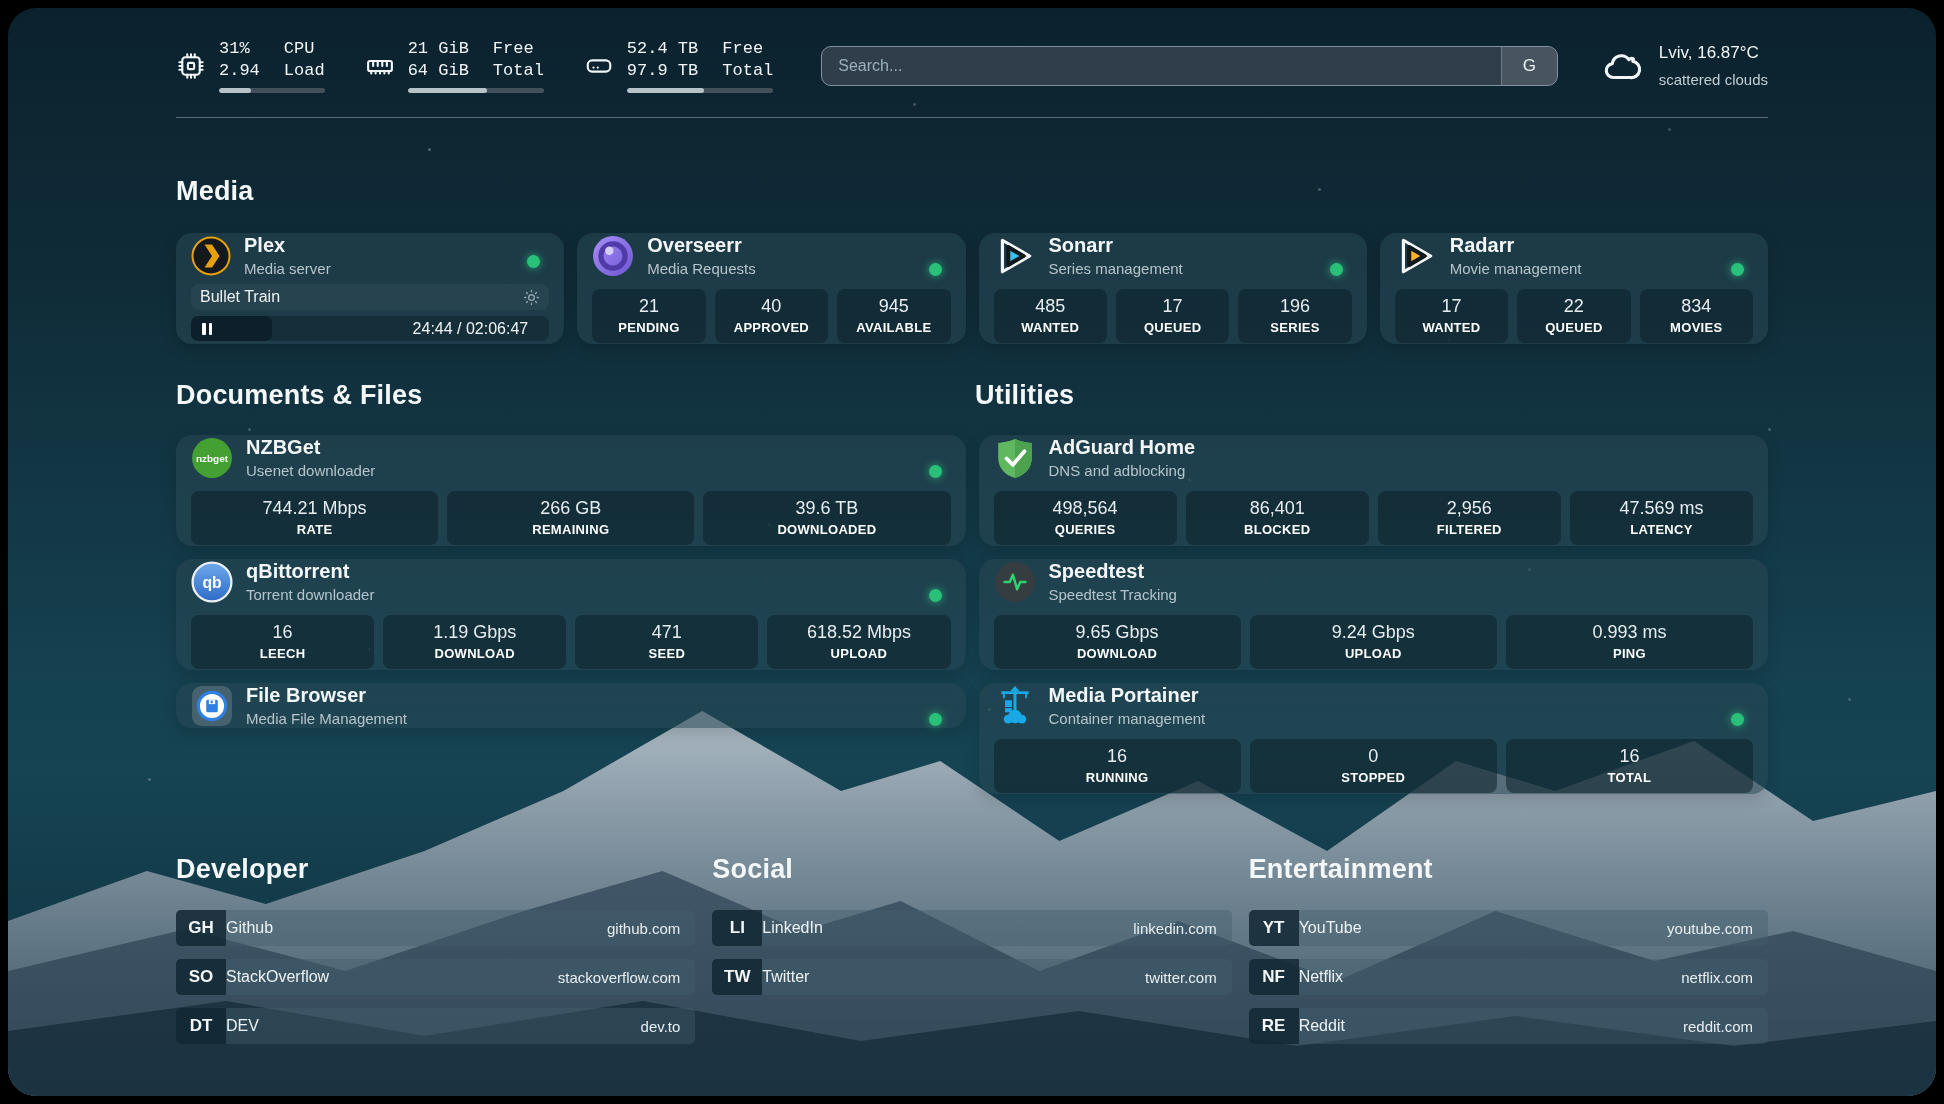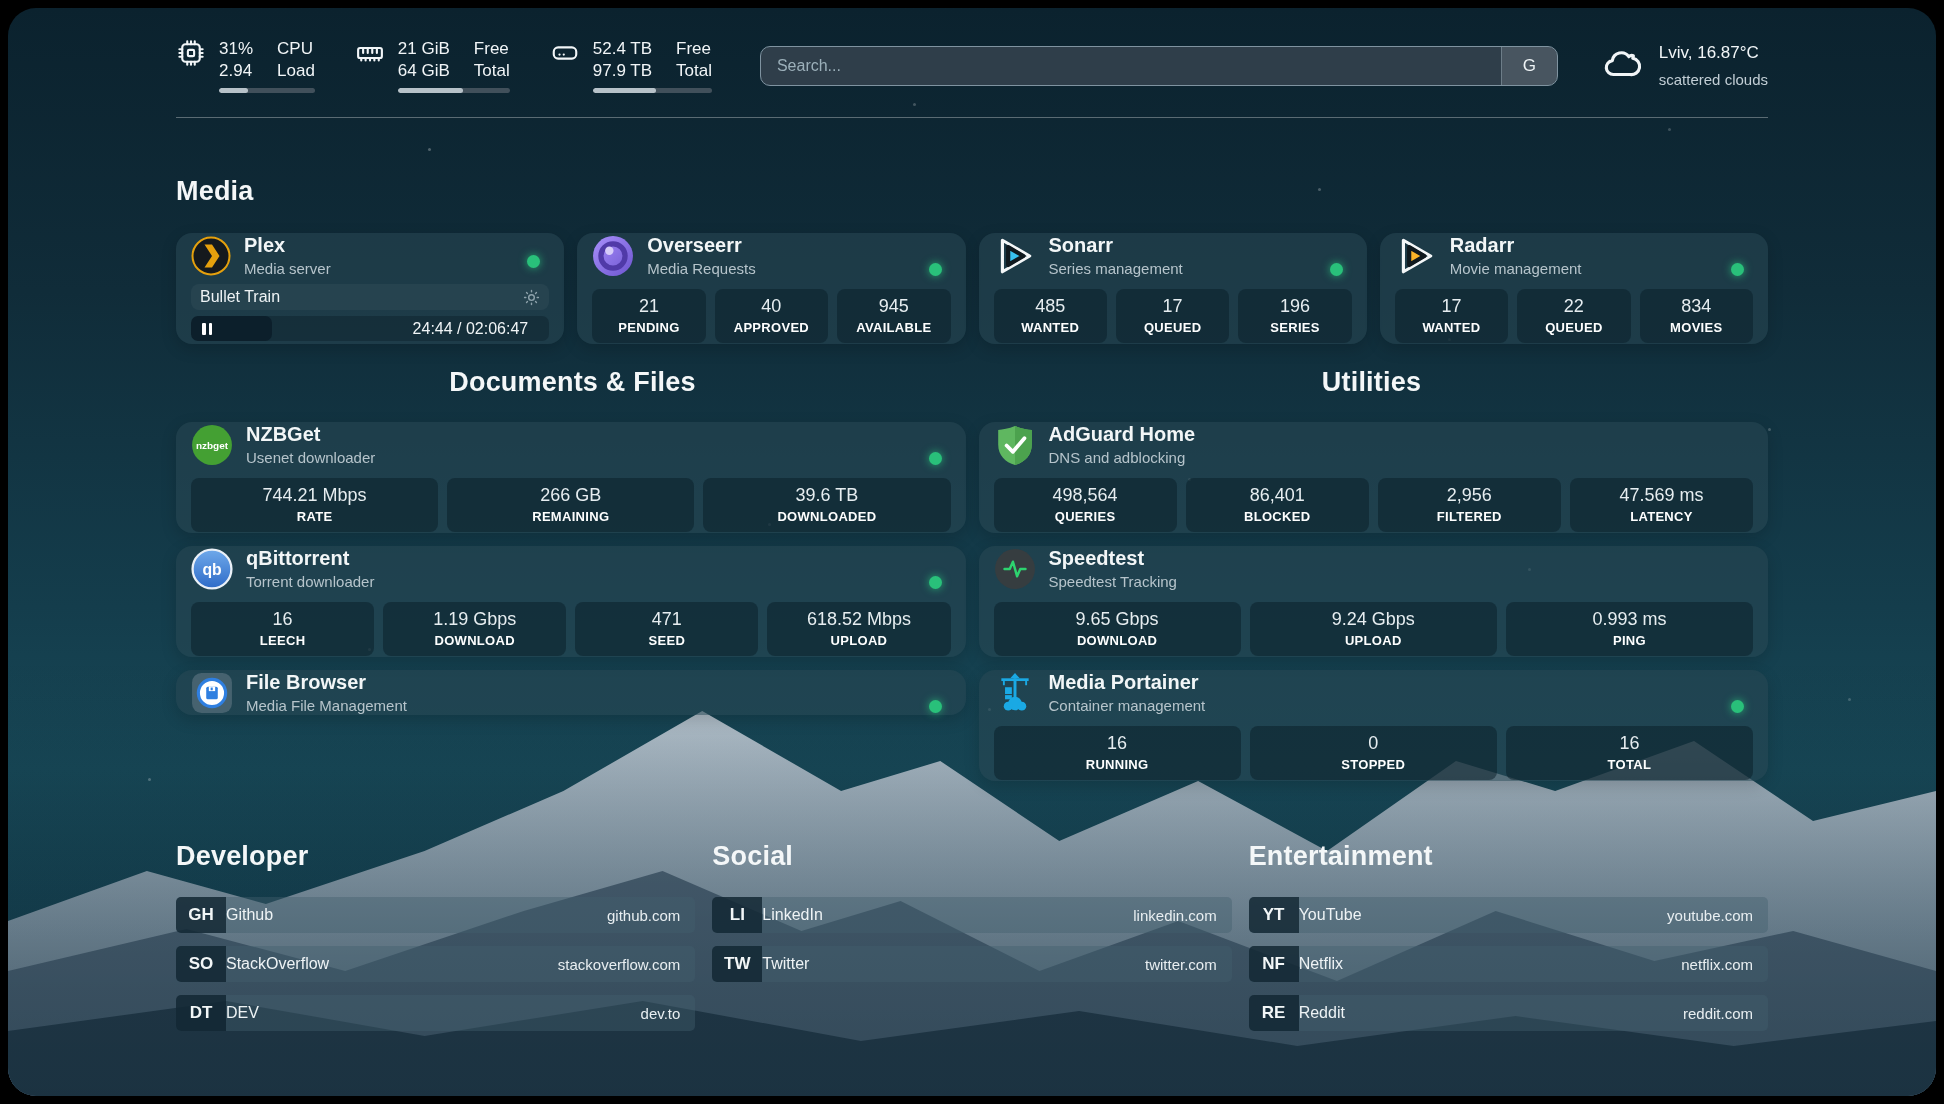--- a/index.html
+++ b/index.html
@@ -13,44 +13,44 @@
   .specks::before{content:"";position:absolute;left:0;top:0;width:3px;height:3px;border-radius:50%;background:rgba(255,255,255,.35);
     box-shadow:420px 140px rgba(255,255,255,.28),905px 95px rgba(255,255,255,.22),1310px 180px rgba(255,255,255,.25),
     1660px 120px rgba(255,255,255,.2),240px 420px rgba(255,255,255,.22),760px 515px rgba(255,255,255,.25),
     1180px 470px rgba(255,255,255,.2),1520px 560px rgba(255,255,255,.22),360px 640px rgba(255,255,255,.25),
     980px 700px rgba(255,255,255,.2),1760px 420px rgba(255,255,255,.22),640px 300px rgba(255,255,255,.18),
     1440px 330px rgba(255,255,255,.2),140px 770px rgba(255,255,255,.25),1840px 690px rgba(255,255,255,.2);}
   .content{position:relative;padding:0 168px;}
   
   .topbar{display:flex;align-items:center;padding-top:30px;}
   .sysstats{display:flex;gap:40px;}
-  .sysstat{display:flex;gap:13px;}
+  .sysstat{display:flex;align-items:center;gap:13px;font-family:Liberation Mono, monospace;}
   .sysstat svg{width:30px;height:30px;flex:0 0 auto;}
   .stat-body{display:flex;flex-direction:column;}
   .stat-cols{display:flex;gap:24px;font-size:17px;color:#f1f5f7;line-height:1.3;}
   .stat-col div{white-space:nowrap;}
   .stat-bar{margin-top:6px;height:5px;width:100%;background:#41505b;border-radius:3px;overflow:hidden;}
   .stat-fill{height:100%;background:#b7c2c9;border-radius:3px;}
   .searchwrap{flex:1;margin:0 44px 0 48px;}
   .search{display:flex;height:38px;background:#2f3e4a;border:1.5px solid #7f93a0;border-radius:10px;overflow:hidden;align-items:stretch;}
   .search input{flex:1;background:transparent;border:none;outline:none;color:#e2eaee;font-size:16px;padding:0 16px;
     font-family:"Liberation Sans","DejaVu Sans",sans-serif;}
   .search input::placeholder{color:#9cb0ba;}
   .search-btn{width:56px;border:none;border-left:1px solid rgba(140,158,170,.55);background:rgba(255,255,255,.12);
     color:#eef3f5;font-size:17px;display:flex;align-items:center;justify-content:center;cursor:pointer;}
-  .weather{display:flex;align-items:flex-start;gap:15px;}
+  .weather{display:flex;align-items:flex-end;gap:15px;}
   .weather svg{width:42px;height:42px;}
   .weather-title{font-size:17px;color:#f1f5f7;}
   .weather-sub{font-size:15px;color:#c2ced5;margin-top:8px;}
   .divider{margin:24px 168px 0;border-top:1.5px solid rgba(255,255,255,.32);}
   
   .section-title{font-size:27px;font-weight:600;color:#f4f7f8;letter-spacing:.2px;}
   .media-title{margin-top:58px;margin-bottom:26px;}
   .media-grid{display:grid;grid-template-columns:repeat(4,1fr);gap:13px;}
-  .twocol-heads{display:grid;grid-template-columns:1fr 1fr;gap:6px;margin-top:23px;margin-bottom:24px;text-align:center;}
+  .twocol-heads{display:grid;grid-template-columns:1fr 1fr;gap:6px;margin-top:36px;margin-bottom:24px;}
   .twocol{display:grid;grid-template-columns:1fr 1fr;gap:13px;align-items:start;}
   .col{display:flex;flex-direction:column;gap:13px;}
   
   .card{position:relative;background:rgba(40,70,83,.58);border-radius:16px;padding:1px 15px;
     box-shadow:0 5px 16px rgba(0,0,0,.16);}
   .app-head{display:flex;align-items:center;gap:13px;}
   .app-icon{width:42px;height:42px;flex:0 0 auto;}
   .app-name{font-size:20px;font-weight:600;color:#f2f6f7;line-height:1.15;}
   .app-sub{font-size:15px;color:#b6c4cb;margin-top:3px;}
   .dot{position:absolute;top:30px;right:24px;width:13px;height:13px;border-radius:50%;background:#29c07a;

